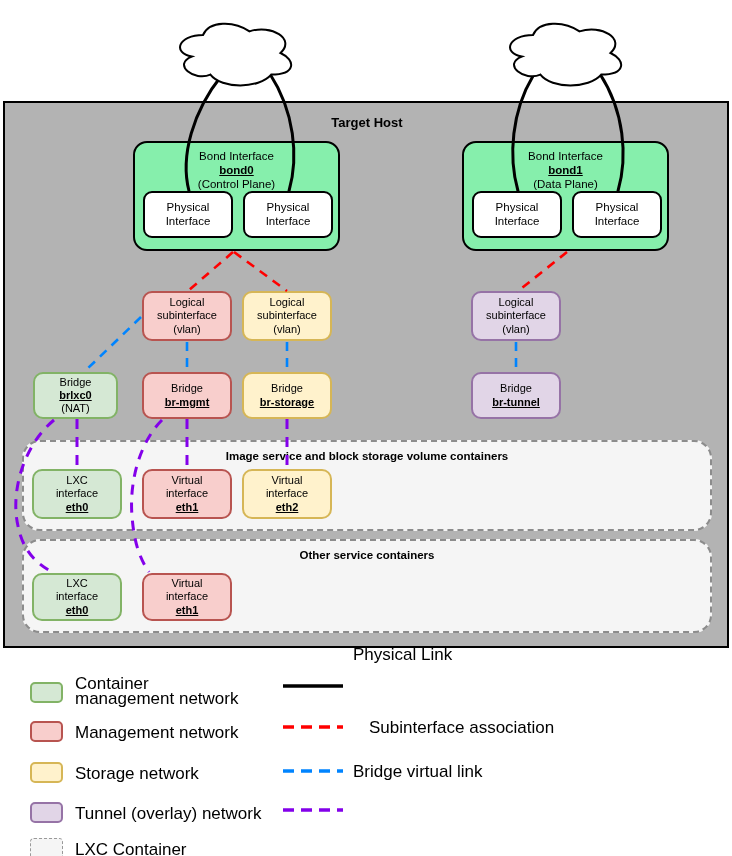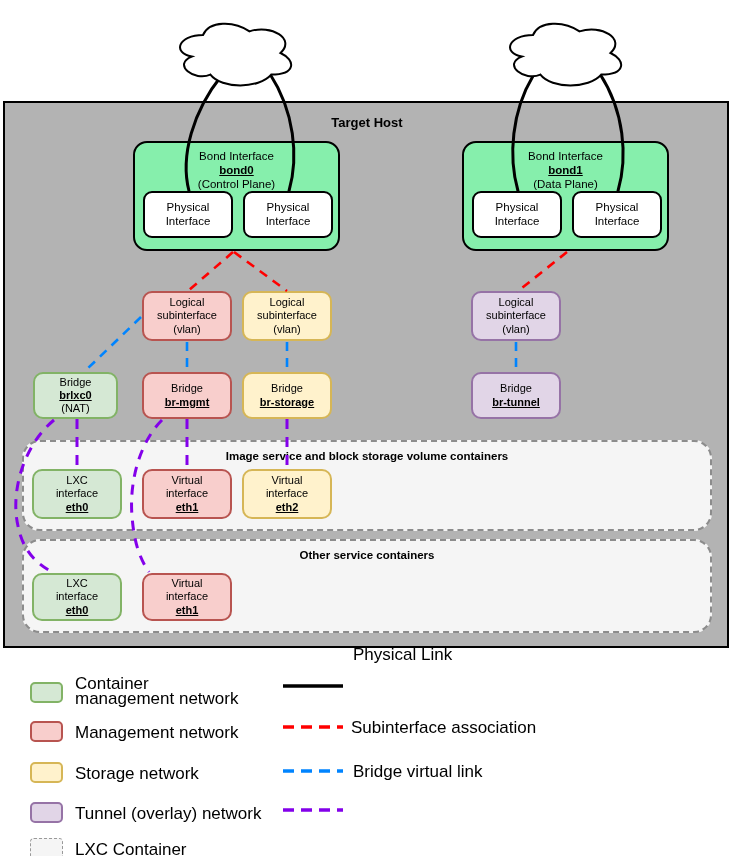--- a/index.html
+++ b/index.html
@@ -191,16 +191,16 @@
   <div class="lg-swatch purple" style="left:30px;top:791px"></div>
   <div class="lg-swatch lg-dashed" style="left:30px;top:827px"></div>
 
   <div class="lg-label" style="left:75px;top:665px;width:165px">Container management network</div>
   <div class="lg-label" style="left:75px;top:714px">Management network</div>
   <div class="lg-label" style="left:75px;top:755px">Storage network</div>
   <div class="lg-label" style="left:75px;top:795px">Tunnel (overlay) network</div>
   <div class="lg-label" style="left:75px;top:831px">LXC Container</div>
 
   <div class="lg-label" style="left:353px;top:636px">Physical Link</div>
-  <div class="lg-label" style="left:351px;top:709px">Subinterface association</div>
+  <div class="lg-label" style="left:369px;top:709px">Subinterface association</div>
   <div class="lg-label" style="left:353px;top:753px">Bridge virtual link</div>
 
 </div>
 
 </body></html>

